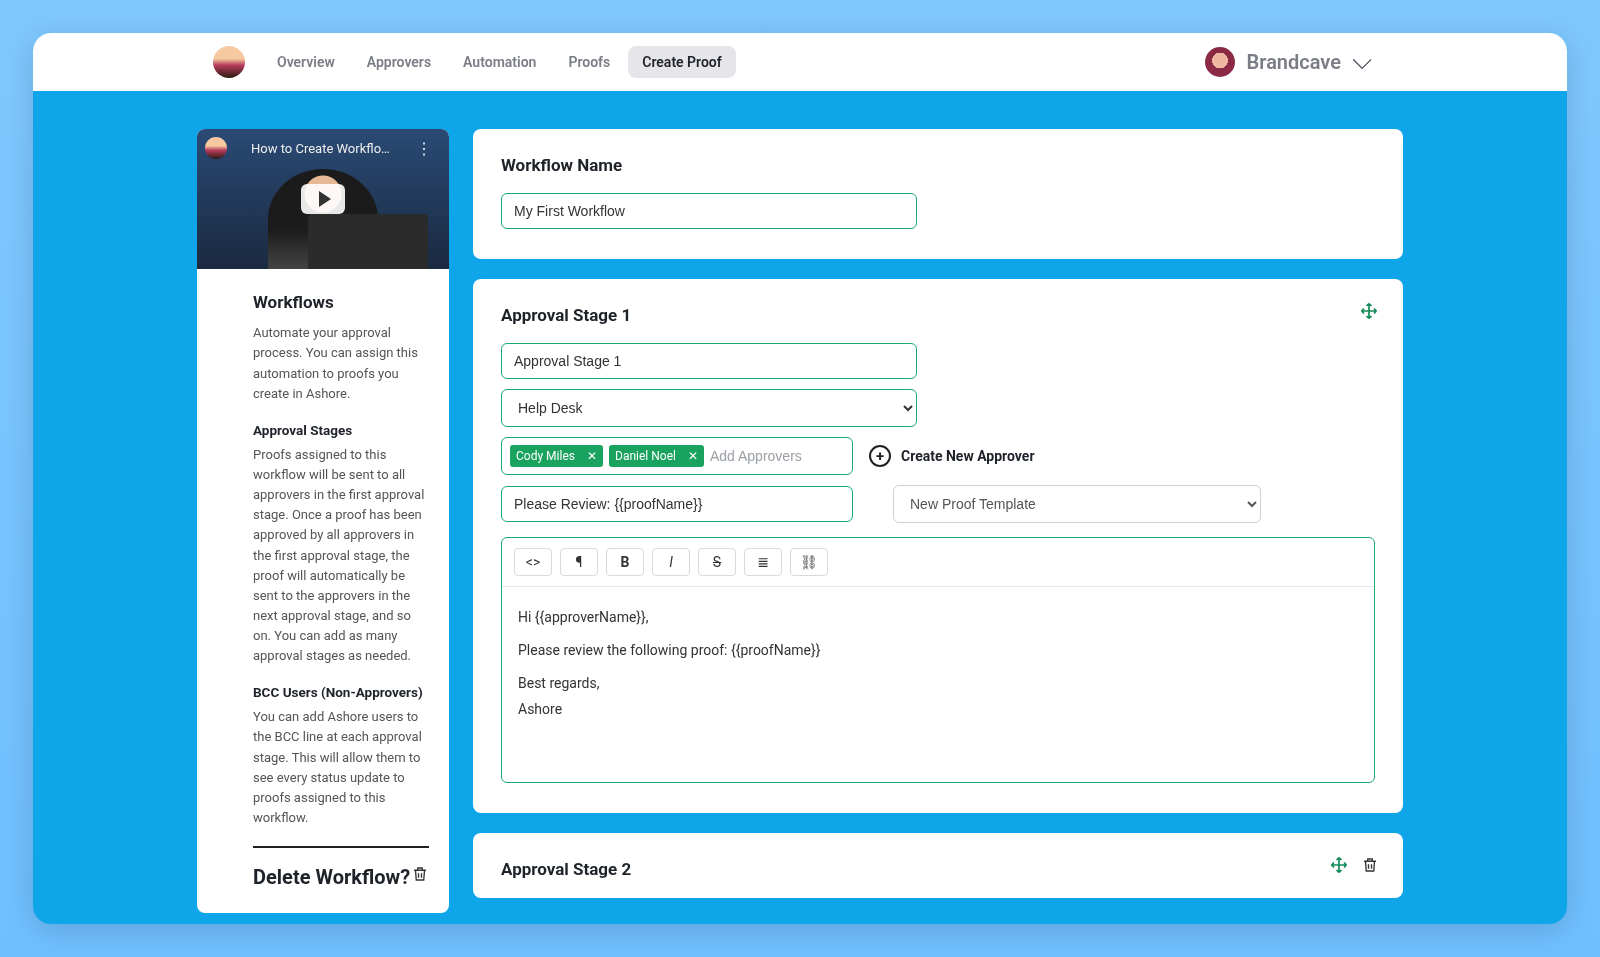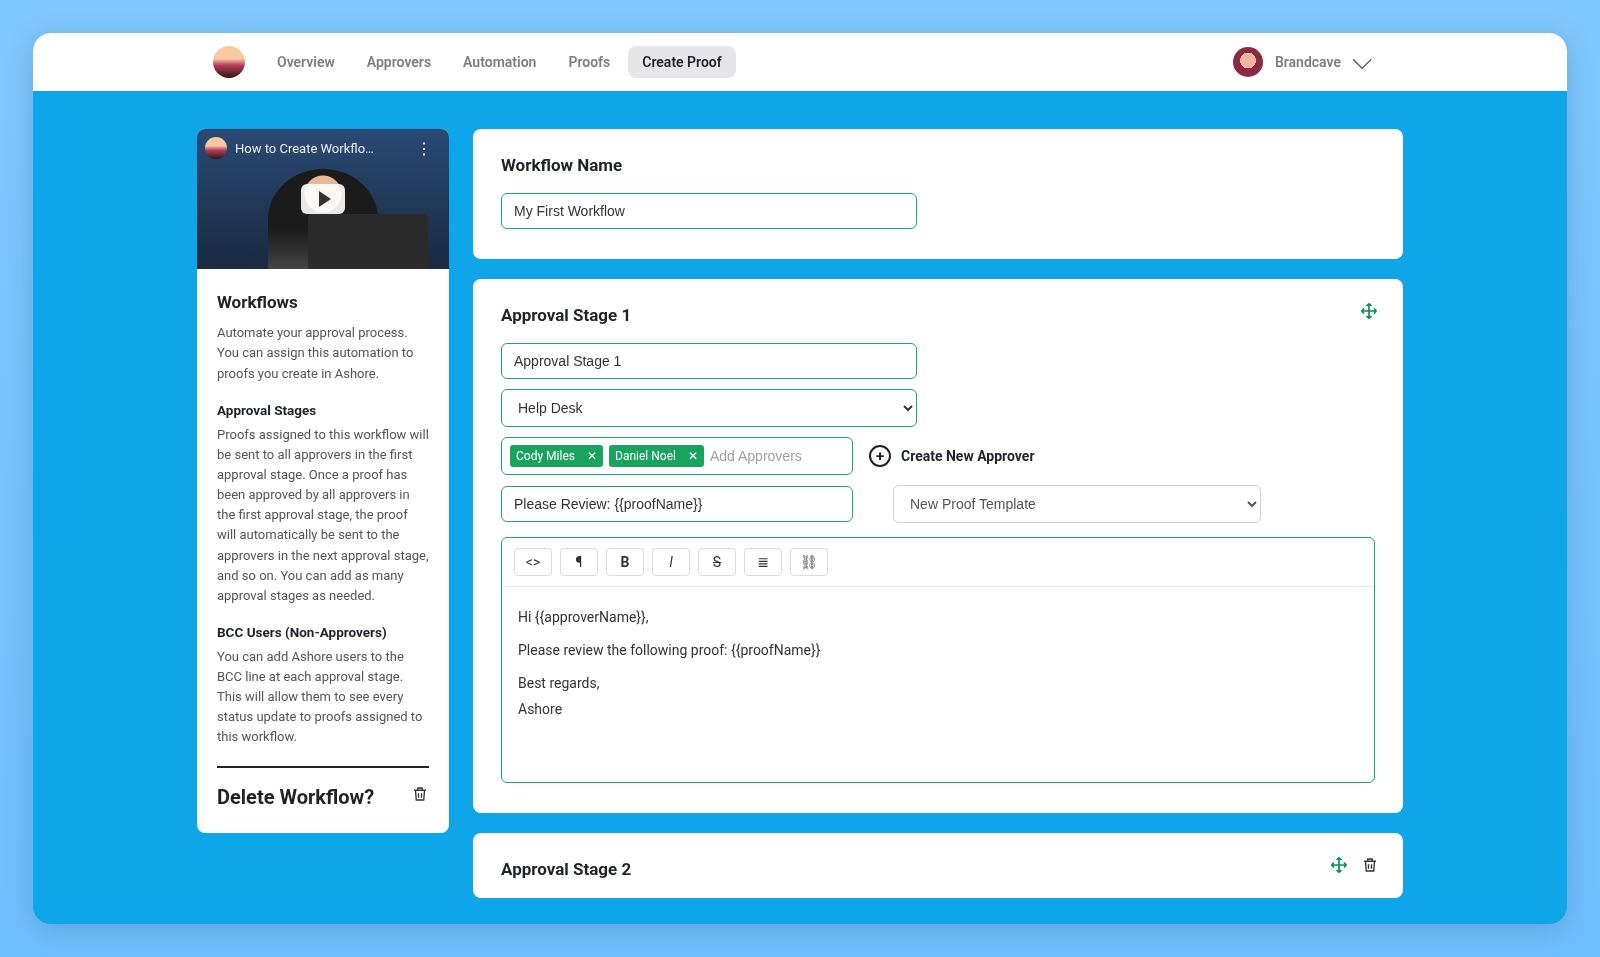--- a/index.html
+++ b/index.html
@@ -39,21 +39,21 @@
   font-size: 14px;
   font-weight: 600;
   border-radius: 8px;
 }
 .nav-tab.active { background: #e6e6ea; color: #1e2229; }
 .nav-right { display: flex; align-items: center; gap: 12px; }
 .avatar {
   width: 30px; height: 30px; border-radius: 50%;
   background: radial-gradient(circle at 50% 45%, #f0b7a0 0 35%, #8b2a44 36% 100%);
 }
-.org-name { color: #7a7d85; font-size: 14px; font-weight: 600; }
+.org-name { color: #7a7d85; font-size: 20px; font-weight: 600; }
 .chevron-down {
   width: 14px; height: 14px;
   border-right: 2.5px solid #6a6e78;
   border-bottom: 2.5px solid #6a6e78;
   transform: rotate(45deg) translateY(-3px);
   border-radius: 1px;
 }
 
 .content {
   display: flex;
@@ -83,41 +83,41 @@
   background: radial-gradient(circle at 50% 25%, #e7b896 0 18px, transparent 19px),
               linear-gradient(180deg, #1b1b1b 60px, #444 100px);
   border-radius: 50% 50% 0 0;
 }
 .video-laptop {
   position:absolute; bottom:0; left:50%; transform:translateX(-15px);
   width:120px; height:55px; background:#2b2b2b; border-radius:4px 4px 0 0;
 }
 .video-top {
   position: absolute; top: 8px; left: 8px; right: 16px;
-  display: flex; align-items: center; gap: 8px; color: #eee; font-size: 13px;
+  display: flex; align-items: center; gap: 24px; color: #eee; font-size: 13px;
 }
 .video-logo-sm {
   width: 22px; height: 22px; border-radius: 50%;
   background: linear-gradient(180deg, #f6c9a0 40%, #b83c5e 60%, #2b1a10 100%);
 }
 .video-menu { margin-left: auto; font-size: 16px; letter-spacing: 1px; cursor:pointer; }
 .play-btn {
   position:relative; z-index:2;
   width: 44px; height: 30px; background: rgba(255,255,255,0.9);
   border-radius: 6px; display: flex; align-items:center; justify-content:center;
   cursor:pointer;
 }
 .play-tri {
   width:0; height:0;
   border-left: 12px solid #333;
   border-top: 8px solid transparent;
   border-bottom: 8px solid transparent;
   margin-left:3px;
 }
-.sidebar-body { padding: 20px; font-size: 13px; color: #555; line-height:1.55; }
+.sidebar-body { padding: 20px; font-size: 13px; color: #555; line-height:1.55;margin-left:36px; }
 .sidebar-body h3 { font-size: 17px; color: #1e2229; margin-bottom: 8px; font-weight:700; }
 .sidebar-body h4 { font-size: 13.5px; color: #1e2229; margin: 16px 0 4px; font-weight:700; }
 .sidebar-divider { border-top: 2px solid #222; margin: 18px 0 14px; }
 .delete-row {
   display: flex; align-items: flex-end; justify-content: space-between;
   color: #1e2229; font-weight: 700; font-size: 20px;
 }
 .trash-icon svg { width:18px; height:20px; stroke:#333; }
 
 .main { flex:1; display:flex; flex-direction:column; gap:20px; }

